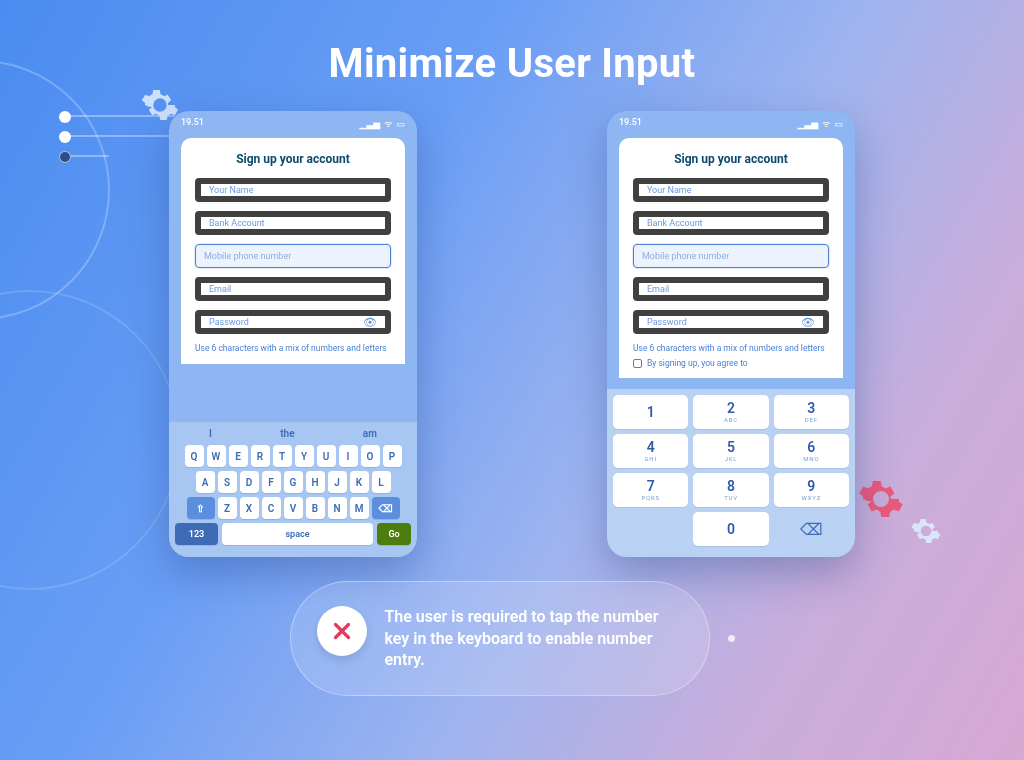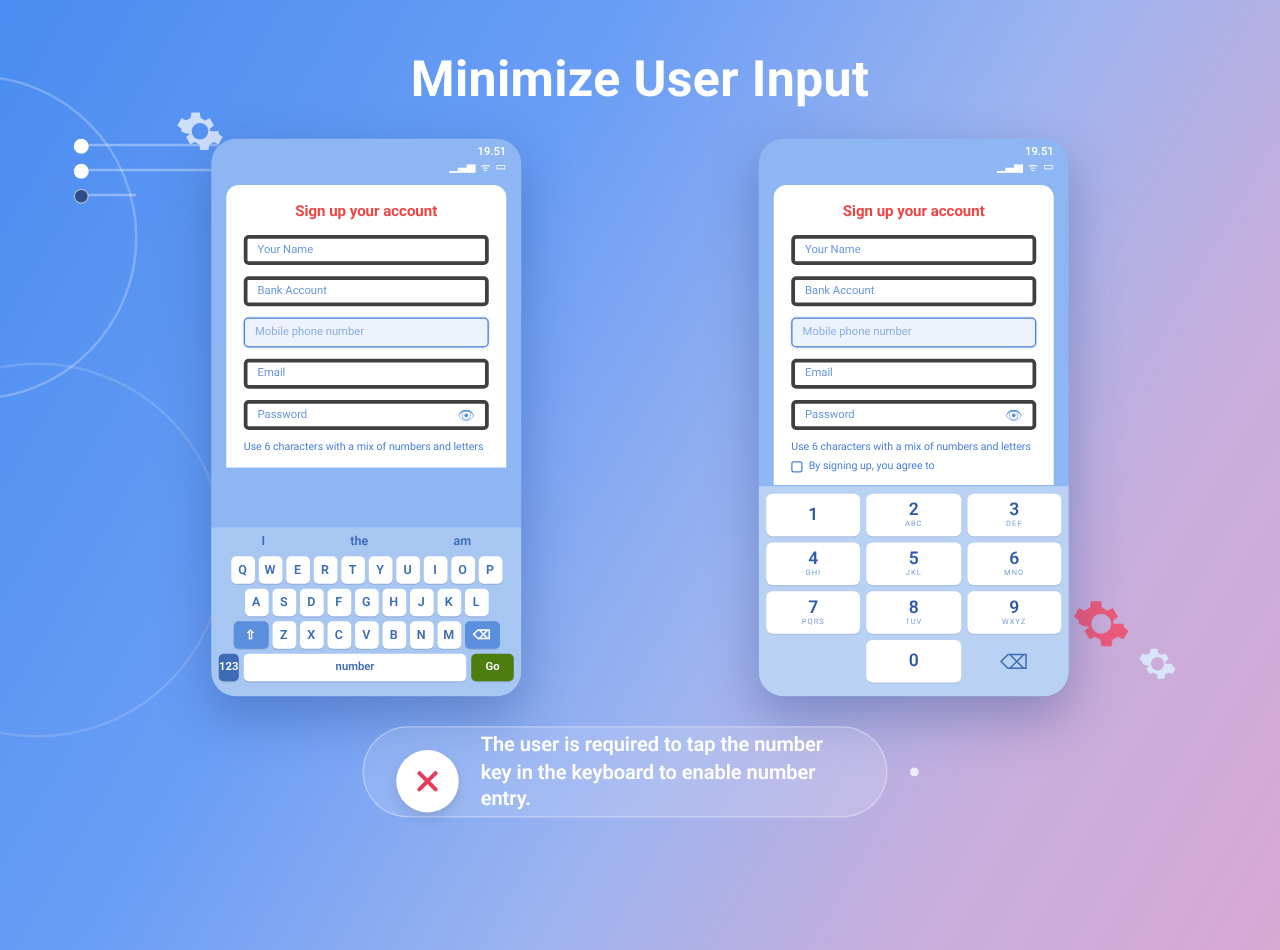--- a/index.html
+++ b/index.html
@@ -63,41 +63,41 @@
   .phone {
     width:248px;
     height:446px;
     background:#8db6f3;
     border-radius:20px;
     box-shadow: 0 16px 40px rgba(30,60,130,0.35);
     position:relative;
     overflow:hidden;
   }
   .status-bar {
-    display:flex; justify-content:space-between; align-items:flex-end;
+    display:flex; justify-content:space-between; align-items:flex-start;
     padding:6px 12px 4px;
-    font-size:9px; color:#fff; font-weight:500;flex-direction:column;
+    font-size:9px; color:#fff; font-weight:500;
   }
   .status-icons { display:flex; gap:4px; align-items:center;}
   .status-icons span{ font-size:9px; }
   .app-card {
     background:#fff;
     margin:4px 12px 0;
     border-radius:10px 10px 0 0;
     padding:14px 14px 10px;
   }
   .app-title {
     text-align:center;
-    color:#ef4444;
+    color:#0c4a6e;
     font-size:12px;
     font-weight:700;
     margin-bottom:12px;
   }
   .field {
-    border:3px solid #404040;
+    border:6px solid #404040;
     border-radius:4px;
     height:24px;
     margin-bottom:9px;
     padding:0 8px;
     display:flex; align-items:center; justify-content:space-between;
     font-size:9px;
     color:#6a98dd;
   }
   .field.active {
     border:1.5px solid #4a7fd8;
@@ -139,21 +139,21 @@
     color:#3d6bb5;
     font-size:10px;
     font-weight:600;
     width:19px; height:22px;
     border-radius:4px;
     display:flex; align-items:center; justify-content:center;
     box-shadow: 0 1px 0 rgba(0,0,0,0.1);
   }
   .key.wide { width:28px; background:#5b8edc; color:#fff;}
   .key.space { flex:1; background:#fff; color:#3d6bb5; font-size:9px;}
-  .key.num { width:16px; background:#3d6bb5; color:#fff; font-size:9px;}
+  .key.num { width:43px; background:#3d6bb5; color:#fff; font-size:9px;}
   .key.go  { width:34px; background:#4d7c0f; color:#fff; font-size:9px;}
   .kb-bottom { display:flex; gap:4px; }
 
   .numpad {
     position:absolute;
     bottom:0; left:0; right:0;
     background:#b9d2f4;
     padding:6px;
   }
   .np-row { display:flex; gap:5px; margin-bottom:5px;}
@@ -173,24 +173,24 @@
 
   .captions {
     display:flex;
     justify-content:center;
     align-items:center;
     gap:18px;
     margin-top:24px;
   }
   .caption {
     display:flex;
-    align-items:flex-end;
+    align-items:flex-start;
     gap:18px;
     width:420px;
-    padding:3px 26px;
+    padding:24px 26px;
     border-radius:999px;
     background:rgba(255,255,255,0.14);
     border:1px solid rgba(255,255,255,0.35);
     backdrop-filter: blur(2px);
   }
   .badge {
     width:50px; height:50px; border-radius:50%;
     background:#fff;
     display:flex; align-items:center; justify-content:center;
     flex:none;
@@ -302,21 +302,21 @@
           <div class="key ">X</div>
           <div class="key ">C</div>
           <div class="key ">V</div>
           <div class="key ">B</div>
           <div class="key ">N</div>
           <div class="key ">M</div>
           <div class="key wide">⌫</div>
         </div>
       <div class="kb-row kb-bottom">
         <div class="key num">123</div>
-        <div class="key space">number</div>
+        <div class="key space">space</div>
         <div class="key go">Go</div>
       </div>
     </div>
   </div>
 
   <div class="phone">
     <div class="status-bar">
       <span>19.51</span>
       <div class="status-icons">
         <span>▁▃▅</span>

